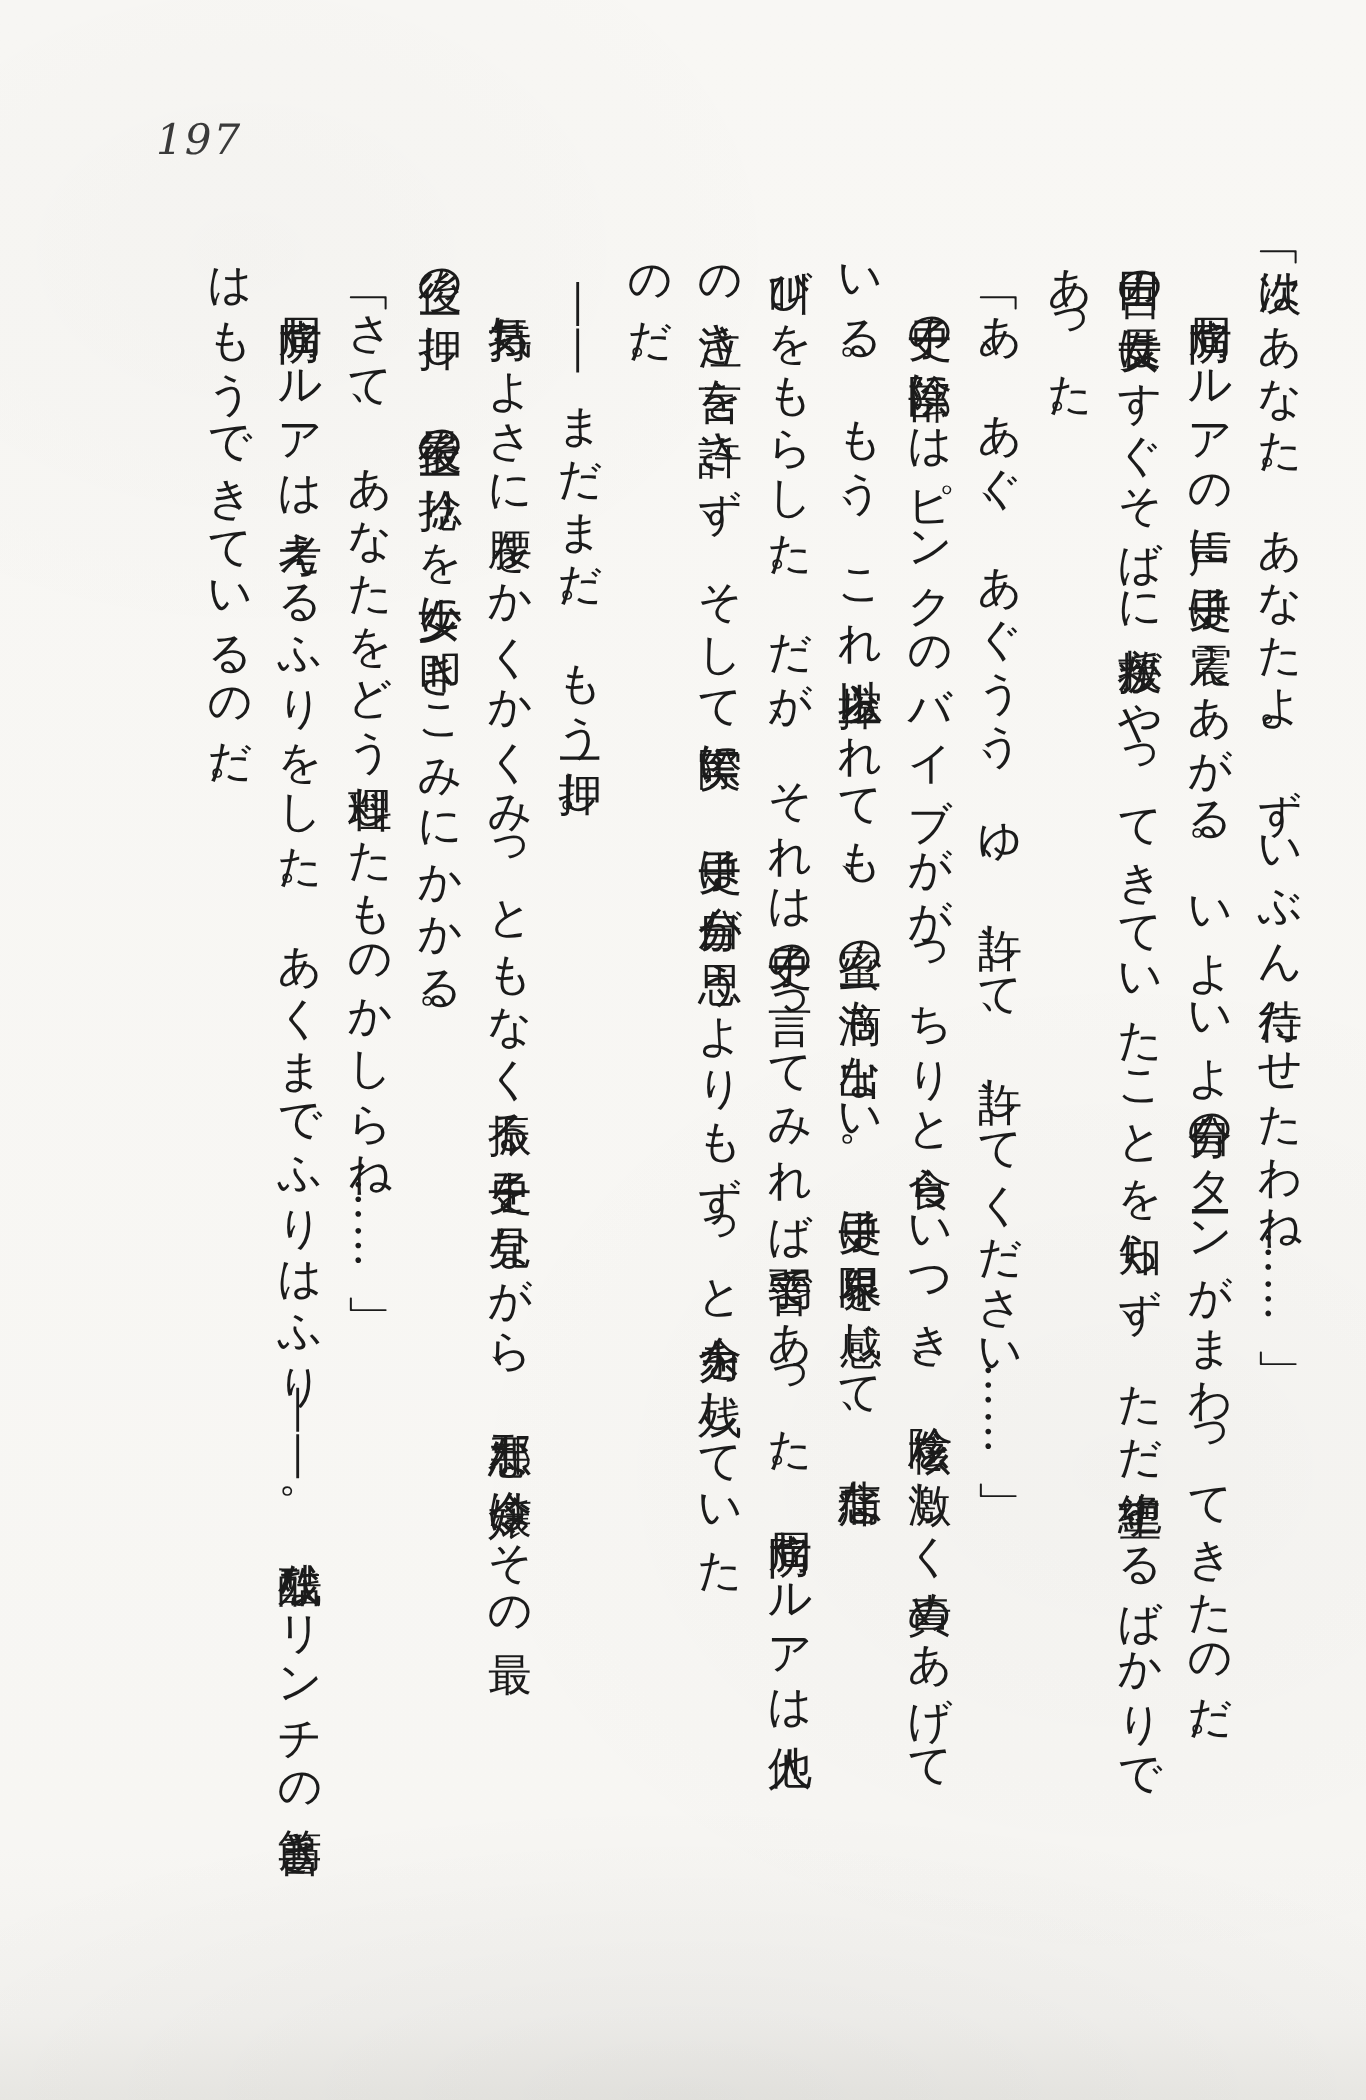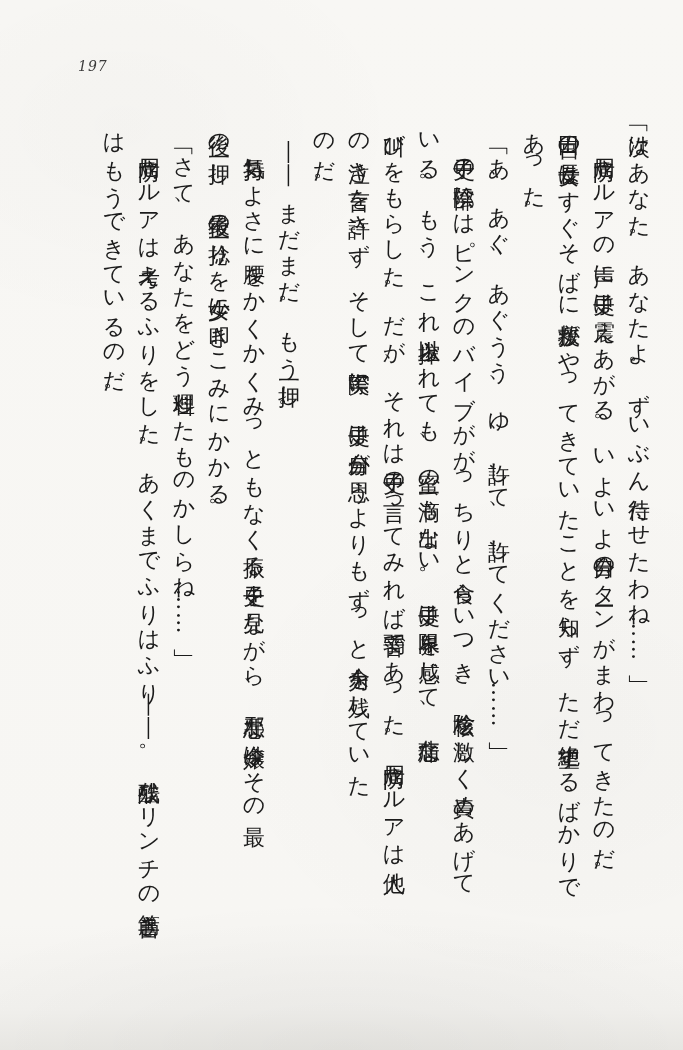--- a/index.html
+++ b/index.html
@@ -30,21 +30,21 @@
       radial-gradient(ellipse 420px 300px at 18% 12%, rgba(0,0,0,0.015), transparent 70%),
       radial-gradient(ellipse 500px 380px at 82% 70%, rgba(0,0,0,0.018), transparent 70%),
       radial-gradient(ellipse 600px 200px at 50% 100%, rgba(0,0,0,0.04), transparent 75%);
     pointer-events: none;
   }
   .page-number {
     position: absolute;
     top: 58px;
     left: 78px;
     font-style: italic;
-    font-size: 14px;
+    font-size: 21px;
     letter-spacing: 1px;
     color: #3a3a3a;
   }
   .text-area {
     position: absolute;
     top: 118px;
     right: 26px;
     height: 896px;
     writing-mode: vertical-rl;
     text-orientation: mixed;

